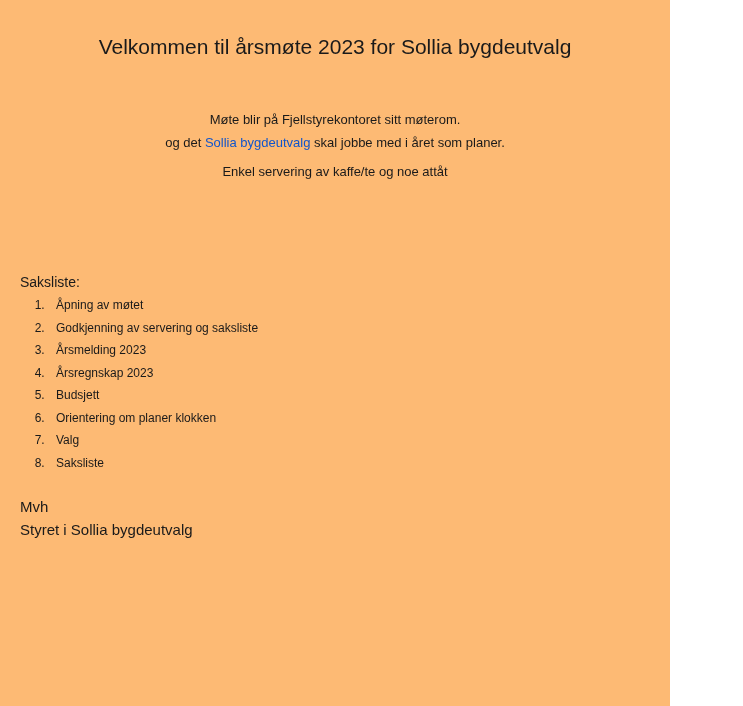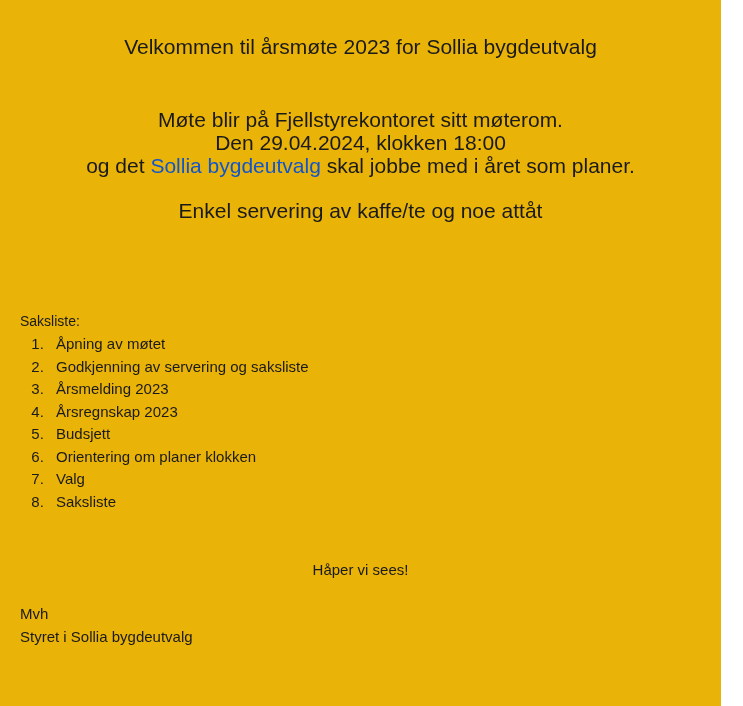--- a/index.html
+++ b/index.html
@@ -9,55 +9,55 @@
   }
   body {
     width: 743px;
     height: 706px;
     overflow: hidden;
     font-family: "Liberation Sans", sans-serif;
     color: #1a1a1a;
   }
   .doc {
     box-sizing: border-box;
-    width: 721px;
+    width: 670px;
     height: 706px;
     padding: 34px 20px 0 20px;
-    background: #eab308;
+    background: #fdba74;
   }
   .title {
     margin: 0;
     font-size: 21px;
     font-weight: 400;
     line-height: 26px;
     text-align: center;
     color: #1a1a1a;
   }
   .center { text-align: center; }
   .para {
-    font-size: 21px;
+    font-size: 13px;
     line-height: 23px;
     margin: 0;
   }
   .intro-1 { margin-top: 48px; }
   .intro-2 { margin-top: 30px; }
-  .intro-3 { margin-top: 22px; }
+  .intro-3 { margin-top: 6px; }
   a.doc-link {
     color: #1155cc;
     cursor: pointer;
   }
   .agenda-heading {
     margin-top: 88px;
     font-size: 14px;
     line-height: 23px;
   }
   ol.agenda-list {
     margin: 0;
     padding: 0 0 0 28px;
-    font-size: 15px;
+    font-size: 12px;
     line-height: 22.5px;
     list-style: decimal outside;
   }
   ol.agenda-list li {
     padding-left: 8px;
   }
   .farewell {
     margin-top: 45px;
     font-size: 15px;
     line-height: 23px;
@@ -70,40 +70,38 @@
   }
 </style>
 </head>
 <body>
 
 <div class="doc">
 
   <h1 class="title">Velkommen til årsmøte 2023 for Sollia bygdeutvalg</h1>
 
   <div class="para center intro-1">Møte blir på Fjellstyrekontoret sitt møterom.</div>
-  <div class="para center">Den 29.04.2024, klokken 18:00</div>
 
   <div class="para center">
     <span>og det </span><a class="doc-link">Sollia bygdeutvalg</a><span> skal jobbe med i året som planer.</span>
   </div>
 
   <div class="para center intro-3">Enkel servering av kaffe/te og noe attåt</div>
 
   <div class="agenda-heading">Saksliste:</div>
   <ol class="agenda-list">
     <li>Åpning av møtet</li>
     <li>Godkjenning av servering og saksliste</li>
     <li>Årsmelding 2023</li>
     <li>Årsregnskap 2023</li>
     <li>Budsjett</li>
     <li>Orientering om planer klokken</li>
     <li>Valg</li>
     <li>Saksliste</li>
   </ol>
 
-  <div class="farewell">Håper vi sees!</div>
 
   <div class="signoff">
     <div>Mvh</div>
     <div>Styret i Sollia bygdeutvalg</div>
   </div>
 
 </div>
 
 </body></html>

